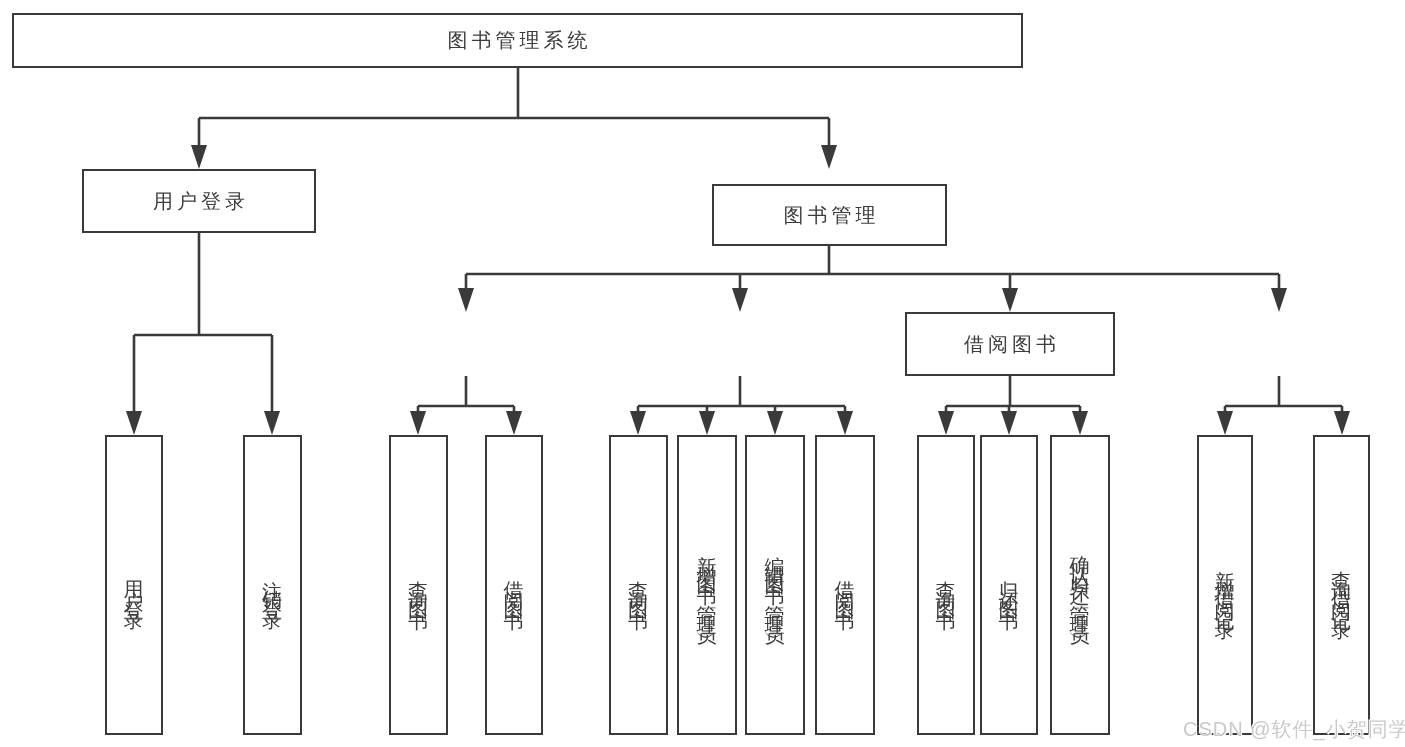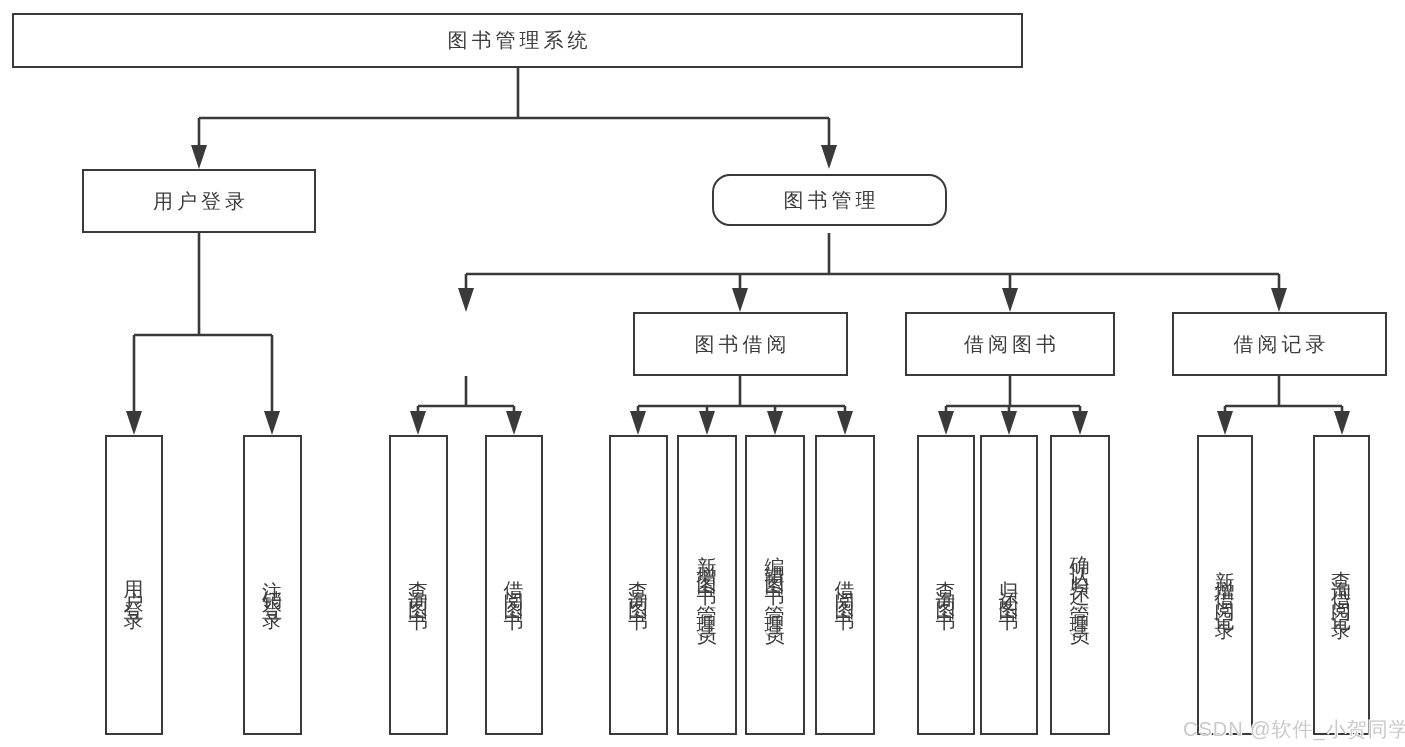--- a/index.html
+++ b/index.html
@@ -103,32 +103,26 @@
     </g>
   </svg>
 
   <div class="node" style="left:12px; top:13px; width:1011px; height:55px;">
     <span class="h-label">图书管理系统</span>
   </div>
 
   <div class="node" style="left:82px; top:169px; width:234px; height:64px;">
     <span class="h-label">用户登录</span>
   </div>
-  <div class="node" style="left:712px; top:174px; width:235px; height:52px;border-radius:18px;">
+  <div class="node" style="left:712px; top:184px; width:235px; height:62px;">
     <span class="h-label">图书管理</span>
   </div>
 
-  <div class="node" style="left:633px; top:312px; width:215px; height:64px;">
-    <span class="h-label">图书借阅</span>
-  </div>
   <div class="node" style="left:905px; top:312px; width:210px; height:64px;">
     <span class="h-label">借阅图书</span>
-  </div>
-  <div class="node" style="left:1172px; top:312px; width:215px; height:64px;">
-    <span class="h-label">借阅记录</span>
   </div>
 
   <div class="node" style="left:105px; top:435px; width:58px; height:300px;">
     <span class="v-label">用户登录</span>
   </div>
   <div class="node" style="left:243px; top:435px; width:59px; height:300px;">
     <span class="v-label">注销登录</span>
   </div>
 
   <div class="node" style="left:389px; top:435px; width:59px; height:300px;">

